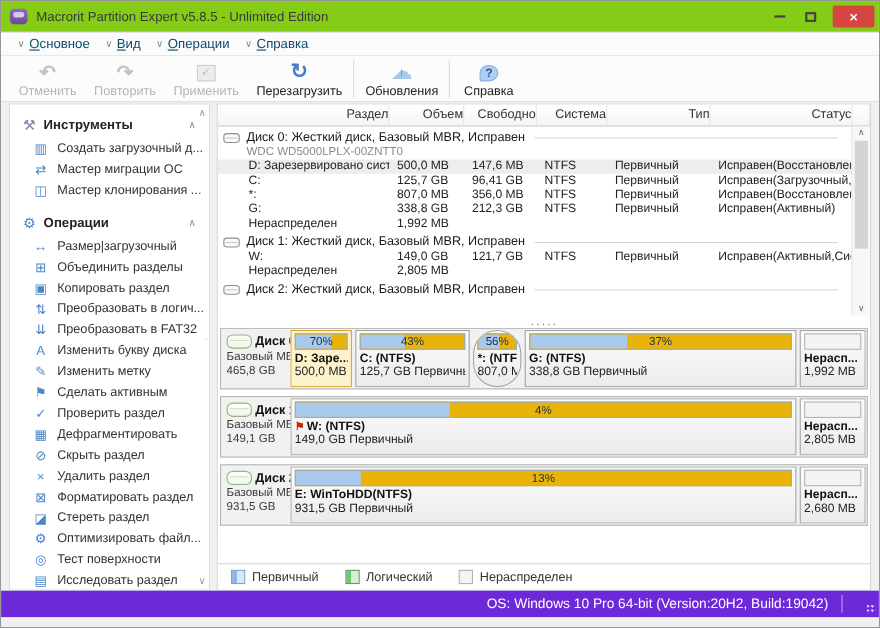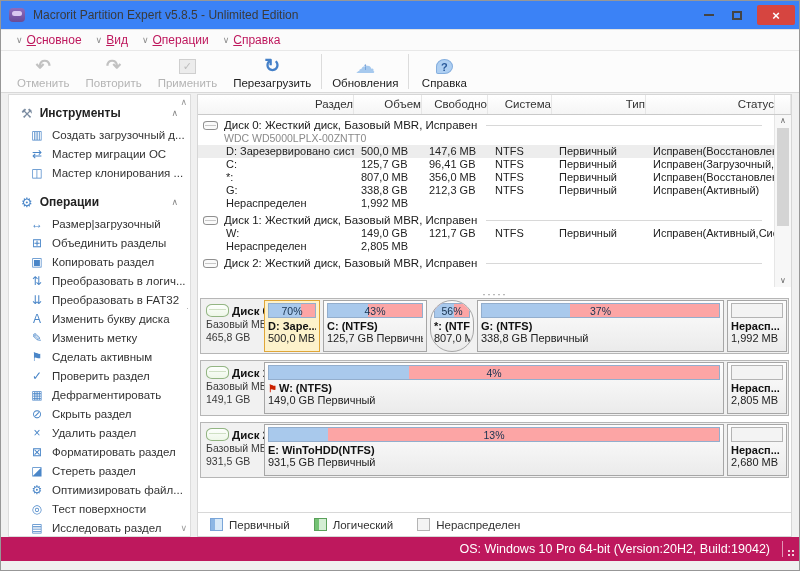--- a/index.html
+++ b/index.html
@@ -2,36 +2,36 @@
 <html><head>
 <meta charset="utf-8">
 <style>
   * { box-sizing: border-box; margin: 0; padding: 0; }
   html,body { background:#d8d8d8; }
   body { font-family:"Liberation Sans", sans-serif; }
   .window{ width:800px; height:571px; background:#f0f0f0; border:1px solid #979797;
            display:flex; flex-direction:column; overflow:hidden; }
 
   
-  .titlebar{ height:28px; background:#3b82f6; display:flex; align-items:center; padding:0 4px 0 8px; flex:none;}
+  .titlebar{ height:28px; background:#84cc16; display:flex; align-items:center; padding:0 4px 0 8px; flex:none;}
   .logo{ width:16px; height:14px; background:linear-gradient(#8d6bbe,#6a4b96); border-radius:4px; position:relative; flex:none;}
   .logo::after{content:""; position:absolute; left:3px; top:3px; width:10px; height:5px; border-radius:3px; background:#d9c9f0;}
   .title-text{ font-size:12px; color:#3a3a3a; margin-left:8px; white-space:nowrap;}
   .tb-spacer{flex:1;}
   .winbtn{ width:28px; height:20px; display:flex; align-items:center; justify-content:center; flex:none; }
   .winbtn .bar{ width:10px; height:2px; background:#444;}
   .winbtn .box{ width:10px; height:9px; border:2px solid #444;}
   .winbtn.close{ width:38px; background:#d64540; border-radius:2px; color:#fff; font-size:13px; font-weight:bold; margin-left:6px;}
 
   
   .menubar{ height:22px; background:#fbfbfb; border-top:1px solid #e2e2e2; border-bottom:1px solid #e8e8e8;
             display:flex; align-items:center; padding-left:8px; flex:none;}
   .menu-item{ display:flex; align-items:center; padding:0 7px; height:100%; cursor:default;}
   .menu-chev{ color:#8a8a8a; font-size:9px; margin-right:4px; }
-  .menu-label{ display:inline-block; font-size:12px; color:#be185d; }
+  .menu-label{ display:inline-block; font-size:12px; color:#0c4a6e; }
   .menu-label::first-letter{ text-decoration:underline; }
 
   
   .toolbar{ height:42px; background:#fcfcfc; border-bottom:1px solid #d9d9d9; display:flex; align-items:stretch; padding-left:8px; flex:none;}
   .tb-btn{ min-width:66px; padding:2px 8px 3px; display:flex; flex-direction:column; align-items:center; justify-content:flex-end; }
   .tb-icon{ height:20px; display:flex; align-items:center; justify-content:center; font-size:18px; line-height:18px; position:relative;}
   .tb-label{ font-size:11.5px; color:#222; white-space:nowrap; margin-top:1px;}
   .tb-btn.disabled .tb-label{ color:#b4b4b4; }
   .undo-icon,.redo-icon{ color:#c2c2c2; font-weight:bold;}
   .apply-icon .glyph{ display:inline-block; width:17px; height:15px; background:#ececec; border:1px solid #cfcfcf;
@@ -102,41 +102,41 @@
   .dp-l1{ display:flex; align-items:center; height:15px;}
   .disk-icon{ width:23px; height:13px; border:1px solid #93b583; border-radius:6px/5px; background:linear-gradient(#fdfffd,#eef7e8); position:relative; margin-right:3px; flex:none;}
   .disk-icon::after{ content:""; position:absolute; left:2px; right:2px; top:4px; border-top:1px solid #cfe0c4;}
   .dp-name{ font-size:11.5px; font-weight:bold; color:#111; white-space:nowrap;}
   .dp-scheme,.dp-size{ font-size:10.5px; color:#3a3a3a; line-height:13px; white-space:nowrap;}
   .dp-parts{ flex:1; display:flex; overflow:hidden;}
   .part{ border:1px solid #a6a6a6; background:linear-gradient(#fdfdfd,#ebebeb); margin-right:3px; padding:2px 3px; overflow:hidden; flex:none;}
   .part.grow{ flex:1; }
   .part:last-child{ margin-right:0;}
   .part.selected{ background:#fdf2cb; border:1px solid #dfa638;}
-  .pbar{ height:15px; border:1px solid #93aecd; background:#fca5a5; position:relative; overflow:hidden;}
+  .pbar{ height:15px; border:1px solid #93aecd; background:#eab308; position:relative; overflow:hidden;}
   .pbar-fill{ position:absolute; left:0; top:0; bottom:0; background:#a9c9ec;}
   .pbar-pct{ position:absolute; left:0; right:0; top:1px; text-align:center; font-size:10.5px; color:#16324f;}
   .part.unalloc .pbar{ border:1px solid #b4b4b4; background:#f3f3f3;}
   .p-label{ font-size:11px; font-weight:bold; color:#111; margin-top:2px; white-space:nowrap; overflow:hidden; display:flex; align-items:center;}
   .p-flag{ color:#cc2200; font-size:10px; margin-right:2px;}
   .p-info{ font-size:11px; color:#222; white-space:nowrap; overflow:hidden;}
 
   .filler{ flex:1; background:#fff;}
 
   
   .legend{ height:24px; border-top:1px solid #d8d8d8; display:flex; align-items:center; padding-left:12px; flex:none; background:#fff;}
   .lg-item{ display:flex; align-items:center; margin-right:24px;}
   .lg-swatch{ width:13px; height:13px; margin-right:6px; flex:none;}
   .lg-swatch.primary{ border:1px solid #7aa5d8; background:linear-gradient(90deg,#8cb6e4 0 4px,#d8e9f8 4px);}
   .lg-swatch.logical{ border:1px solid #5aa05a; background:linear-gradient(90deg,#74c274 0 4px,#d4eed4 4px);}
   .lg-swatch.unallocated{ border:1px solid #b4b4b4; background:#f4f4f4;}
   .lg-label{ font-size:11.5px; color:#333;}
 
   
-  .statusbar{ height:24px; background:#be185d; display:flex; align-items:center; justify-content:flex-end; padding-right:16px; flex:none; position:relative;}
+  .statusbar{ height:24px; background:#6d28d9; display:flex; align-items:center; justify-content:flex-end; padding-right:33px; flex:none; position:relative;}
   .status-text{ color:#fff; font-size:12.5px; white-space:nowrap;}
   .status-sep{ width:1px; height:16px; background:rgba(255,255,255,.55); margin-left:12px;}
   .grip{ position:absolute; right:3px; bottom:3px; width:8px; height:8px;
          background-image:radial-gradient(circle at 1px 1px, rgba(255,255,255,.8) 1px, transparent 1.2px);
          background-size:4px 4px;}
   .bottomstrip{ height:9px; background:#f0f0f0; flex:none;}
 </style>
 </head>
 <body>
 

